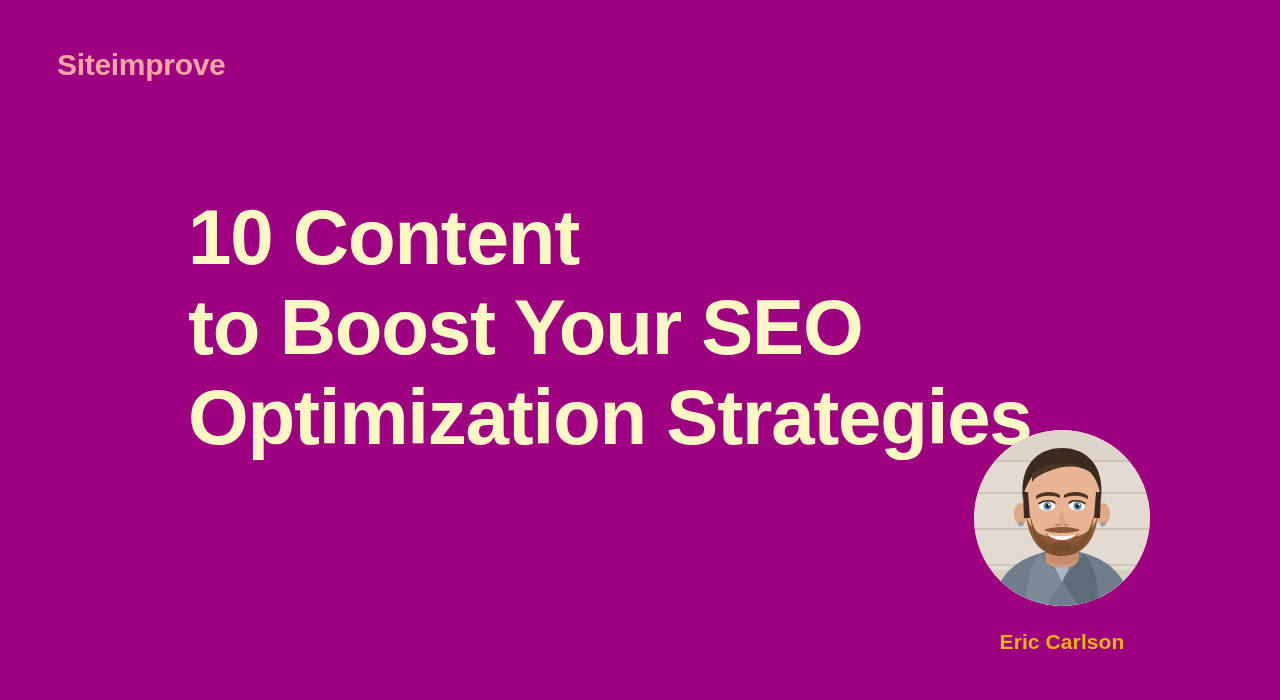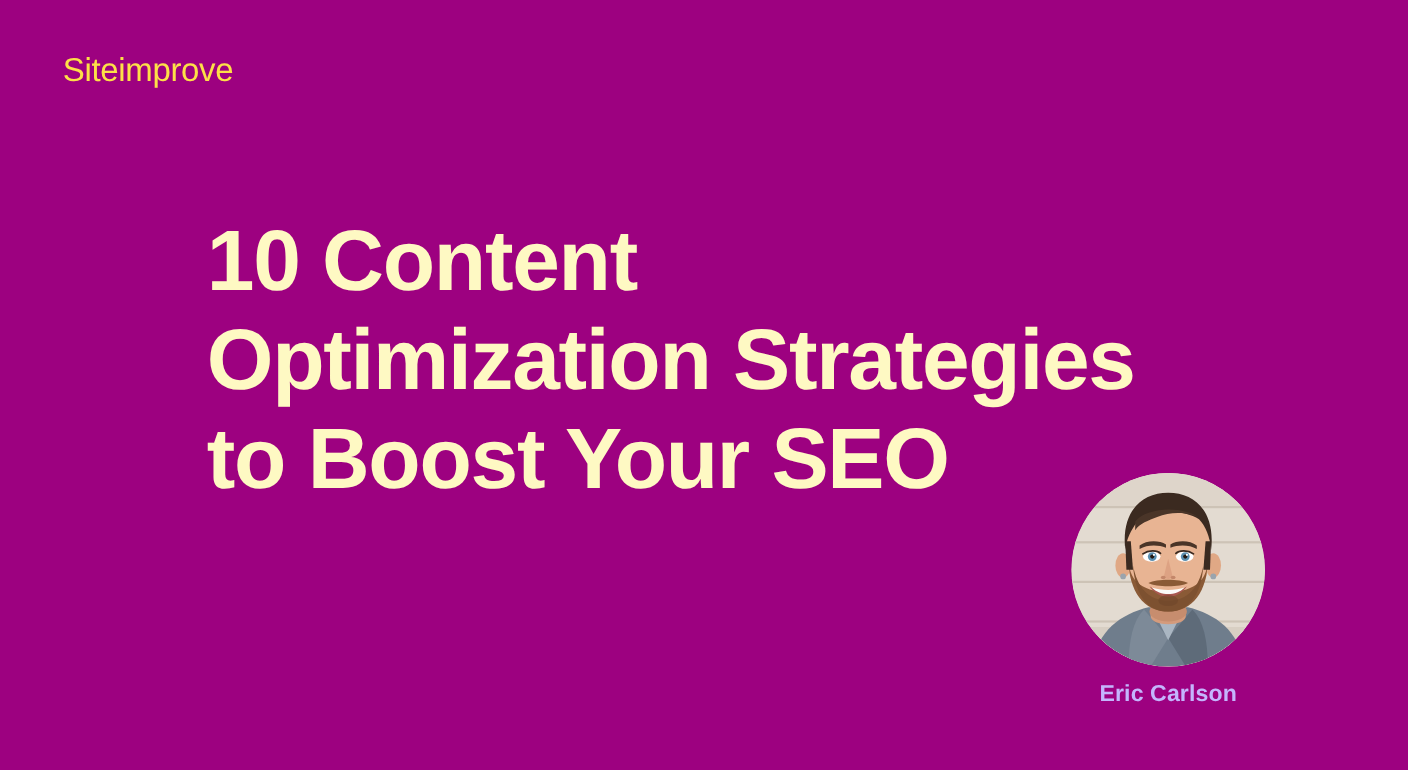--- a/index.html
+++ b/index.html
@@ -23,22 +23,22 @@
     background: #9d0180;
     overflow: hidden;
   }
 
   
   .brand-logo {
     position: absolute;
     left: 57px;
     top: 47px;
     font-size: 30px;
-    font-weight: normal;
-    color: #fde047;
+    font-weight: bold;
+    color: #fca5a5;
     letter-spacing: -0.3px;
     line-height: 36px;
     white-space: nowrap;
   }
 
   
   .headline {
     position: absolute;
     left: 188px;
     top: 192px;
@@ -74,40 +74,40 @@
     background: #ded6cc;
   }
 
   .avatar svg {
     display: block;
     width: 176px;
     height: 176px;
   }
 
   .presenter-name {
-    margin-top: 12px;
+    margin-top: 23px;
     font-size: 21px;
     font-weight: bold;
-    color: #c4b5fd;
+    color: #eab308;
     letter-spacing: 0.1px;
     line-height: 26px;
     white-space: nowrap;
   }
 </style>
 </head>
 <body>
 
 <div class="slide">
 
   <div class="brand-logo">Siteimprove</div>
 
   <div class="headline">
     <span class="headline-line">10 Content</span>
+    <span class="headline-line">to Boost Your SEO</span>
     <span class="headline-line">Optimization Strategies</span>
-    <span class="headline-line">to Boost Your SEO</span>
   </div>
 
   <div class="presenter">
 
     <div class="avatar">
       <svg viewBox="0 0 176 176" xmlns="http://www.w3.org/2000/svg">
         <defs>
           <clipPath id="circleClip">
             <circle cx="88" cy="88" r="88"></circle>
           </clipPath>

